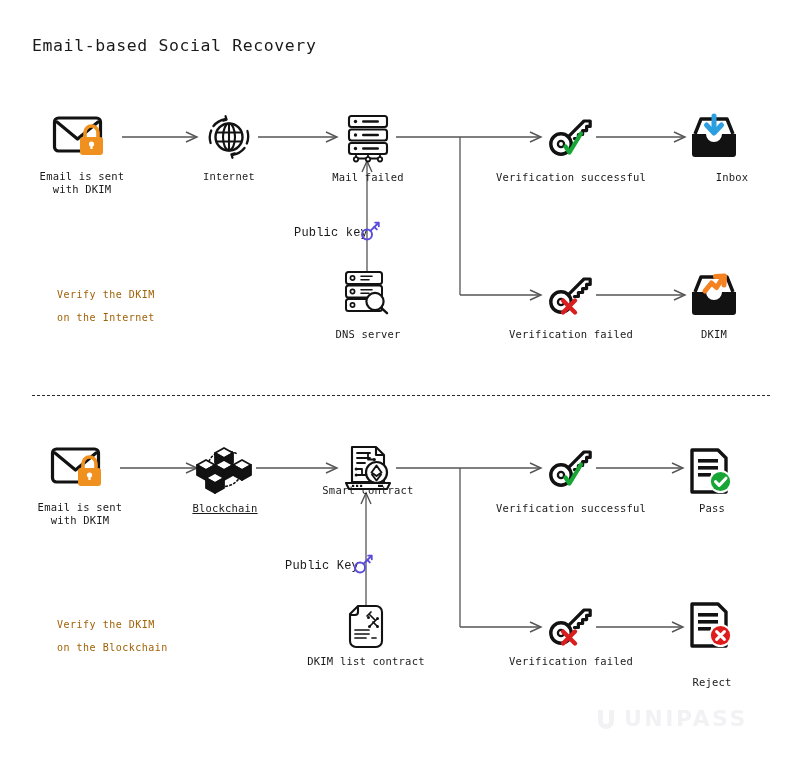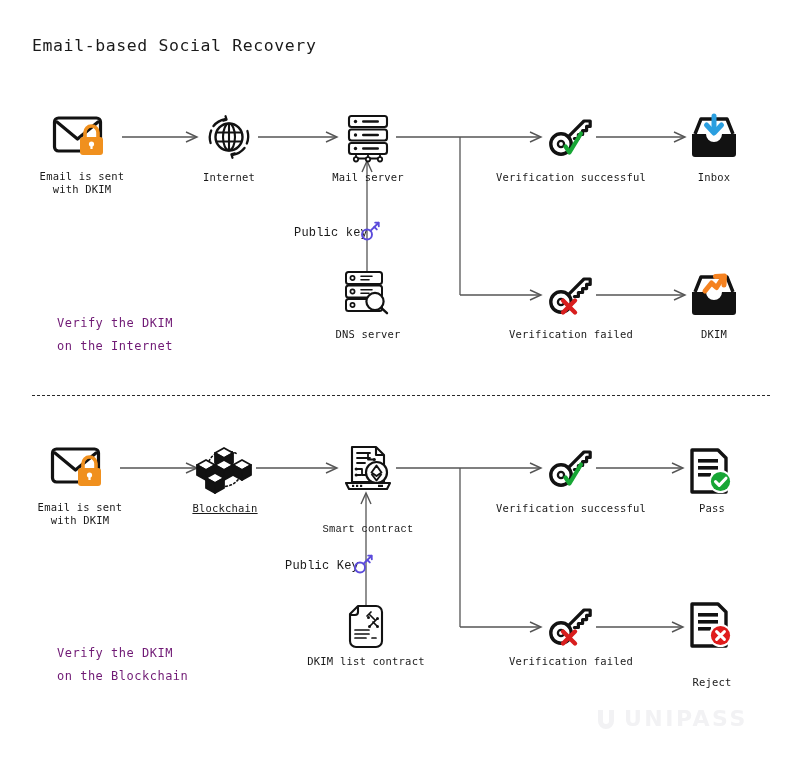--- a/index.html
+++ b/index.html
@@ -18,26 +18,25 @@
   .page-title{
     left:32px;top:36px;
     font-size:16.5px;
     letter-spacing:0.6px;
     color:#1a1a1a;
     white-space:nowrap;
   }
 
   
   .section-heading{
-    font-size:12px;
+    font-size:10px;
     line-height:23px;
     letter-spacing:0.5px;
-    color:#701a75;
+    color:#a16207;
     white-space:pre;
-    margin-top:29px;
   }
 
   
   .node-label{
     font-size:10.5px;
     line-height:13px;
     color:#1a1a1a;
     text-align:center;
     white-space:pre;
     letter-spacing:0.2px;
@@ -127,21 +126,21 @@
       <ellipse cx="24" cy="23" rx="6" ry="13.5" fill="none" stroke="#121212" stroke-width="2.1"></ellipse>
       <path d="M11 18.5 H37 M11 27.5 H37 M24 9.5 V36.5" fill="none" stroke="#121212" stroke-width="2.1"></path>
       <path d="M8.5 12 A19 19 0 0 1 20 5.2" fill="none" stroke="#121212" stroke-width="2.4" stroke-linecap="round"></path>
       <path d="M20.5 2.2 L21.6 5.6 L18.2 6.6" fill="none" stroke="#121212" stroke-width="2.2" stroke-linecap="round" stroke-linejoin="round"></path>
       <path d="M39.5 34 A19 19 0 0 1 28 40.8" fill="none" stroke="#121212" stroke-width="2.4" stroke-linecap="round"></path>
       <path d="M27.5 43.8 L26.4 40.4 L29.8 39.4" fill="none" stroke="#121212" stroke-width="2.2" stroke-linecap="round" stroke-linejoin="round"></path>
       <path d="M6.2 16.5 A18.5 18.5 0 0 0 5.6 29" fill="none" stroke="#121212" stroke-width="2.3" stroke-linecap="round"></path>
       <path d="M41.8 29.5 A18.5 18.5 0 0 0 42.4 17" fill="none" stroke="#121212" stroke-width="2.3" stroke-linecap="round"></path>
     </svg>
   </div>
-  <div class="abs node-label" style="left:165px;top:171px;width:128px;">Internet</div>
+  <div class="abs node-label" style="left:165px;top:171px;width:128px;font-family:Liberation Mono, monospace;">Internet</div>
 
   <div class="abs icon-box" style="left:342px;top:112px;">
     <svg width="52" height="50" viewBox="0 0 52 50">
       <g stroke="#121212" stroke-width="2.1" fill="#fff">
         <rect x="7" y="4" width="38" height="11" rx="2.5"></rect>
         <rect x="7" y="17.5" width="38" height="11" rx="2.5"></rect>
         <rect x="7" y="31" width="38" height="11" rx="2.5"></rect>
       </g>
       <g fill="#121212">
         <circle cx="13.5" cy="9.5" r="1.7"></circle>
@@ -152,21 +151,21 @@
         <rect x="20" y="35.2" width="17" height="2.6" rx="1.3"></rect>
       </g>
       <path d="M14 42 V46.5 H38 V42 M26 42 V46.5" fill="none" stroke="#121212" stroke-width="1.8"></path>
       <g fill="#fff" stroke="#121212" stroke-width="1.8">
         <circle cx="14" cy="47.3" r="2.2"></circle>
         <circle cx="26" cy="47.3" r="2.2"></circle>
         <circle cx="38" cy="47.3" r="2.2"></circle>
       </g>
     </svg>
   </div>
-  <div class="abs node-label" style="left:304px;top:171px;width:128px;">Mail server</div>
+  <div class="abs node-label" style="left:304px;top:171px;width:128px;">Mail failed</div>
 
   <div class="abs inline-label" style="left:294px;top:226px;">Public key</div>
   <div class="abs icon-box" style="left:360px;top:218px;">
     <svg width="22" height="24" viewBox="0 0 22 24">
       <circle cx="7" cy="16.5" r="5" fill="none" stroke="#5b4bdb" stroke-width="1.9"></circle>
       <path d="M10.4 12.9 L18.6 4.8" fill="none" stroke="#5b4bdb" stroke-width="1.9" stroke-linecap="round"></path>
       <path d="M14.3 9 L16.8 11.4" fill="none" stroke="#5b4bdb" stroke-width="1.9" stroke-linecap="round"></path>
       <path d="M18.6 4.8 L15.2 4.6 M18.6 4.8 L18.8 8.2" fill="none" stroke="#5b4bdb" stroke-width="1.9" stroke-linecap="round"></path>
     </svg>
   </div>
@@ -214,21 +213,21 @@
   <div class="abs node-label" style="left:495px;top:328px;width:152px;">Verification failed</div>
 
   <div class="abs icon-box" style="left:689px;top:114px;">
     <svg width="50" height="46" viewBox="0 0 50 46">
       <path d="M6 20 L12 5 H38 L44 20" fill="none" stroke="#121212" stroke-width="3.4" stroke-linejoin="round"></path>
       <path d="M3 20 H17 a8 8 0 0 0 16 0 H47 V40 a3 3 0 0 1 -3 3 H6 a3 3 0 0 1 -3 -3 Z" fill="#121212"></path>
       <path d="M25 2 V17" fill="none" stroke="#2b9fe0" stroke-width="5" stroke-linecap="round"></path>
       <path d="M17.5 11 L25 19 L32.5 11" fill="none" stroke="#2b9fe0" stroke-width="5" stroke-linecap="round" stroke-linejoin="round"></path>
     </svg>
   </div>
-  <div class="abs node-label" style="left:650px;top:171px;width:128px;">Inbox</div>
+  <div class="abs node-label" style="left:668px;top:171px;width:128px;">Inbox</div>
 
   <div class="abs icon-box" style="left:689px;top:272px;">
     <svg width="50" height="46" viewBox="0 0 50 46">
       <path d="M6 20 L12 5 H38 L44 20" fill="none" stroke="#121212" stroke-width="3.4" stroke-linejoin="round"></path>
       <path d="M3 20 H17 a8 8 0 0 0 16 0 H47 V40 a3 3 0 0 1 -3 3 H6 a3 3 0 0 1 -3 -3 Z" fill="#121212"></path>
       <path d="M16 19 L22.5 11 L27.5 15.5 L34 5.5" fill="none" stroke="#f58220" stroke-width="5" stroke-linecap="round" stroke-linejoin="round"></path>
       <path d="M26.5 4.5 L35.5 4 L35 13" fill="none" stroke="#f58220" stroke-width="5" stroke-linecap="round" stroke-linejoin="round"></path>
     </svg>
   </div>
   <div class="abs node-label" style="left:650px;top:328px;width:128px;">DKIM</div>
@@ -332,21 +331,21 @@
       <path d="M31.5 30 L36.5 36.5 L41.5 30" fill="none" stroke="#121212" stroke-width="1.9" stroke-linejoin="round"></path>
       <path d="M6 39 H50 L47 45 H9 Z" fill="#fff" stroke="#121212" stroke-width="2.1" stroke-linejoin="round"></path>
       <g fill="#121212">
         <rect x="12" y="40.8" width="2.2" height="2.2"></rect>
         <rect x="16" y="40.8" width="2.2" height="2.2"></rect>
         <rect x="20" y="40.8" width="2.2" height="2.2"></rect>
         <rect x="38" y="40.8" width="5" height="2.2"></rect>
       </g>
     </svg>
   </div>
-  <div class="abs node-label" style="left:304px;top:523px;width:128px;font-family:Liberation Mono, monospace;">Smart contract</div>
+  <div class="abs node-label" style="left:304px;top:484px;width:128px;">Smart contract</div>
 
   <div class="abs inline-label" style="left:285px;top:559px;">Public Key</div>
   <div class="abs icon-box" style="left:353px;top:551px;">
     <svg width="22" height="24" viewBox="0 0 22 24">
       <circle cx="7" cy="16.5" r="5" fill="none" stroke="#5b4bdb" stroke-width="1.9"></circle>
       <path d="M10.4 12.9 L18.6 4.8" fill="none" stroke="#5b4bdb" stroke-width="1.9" stroke-linecap="round"></path>
       <path d="M14.3 9 L16.8 11.4" fill="none" stroke="#5b4bdb" stroke-width="1.9" stroke-linecap="round"></path>
       <path d="M18.6 4.8 L15.2 4.6 M18.6 4.8 L18.8 8.2" fill="none" stroke="#5b4bdb" stroke-width="1.9" stroke-linecap="round"></path>
     </svg>
   </div>

